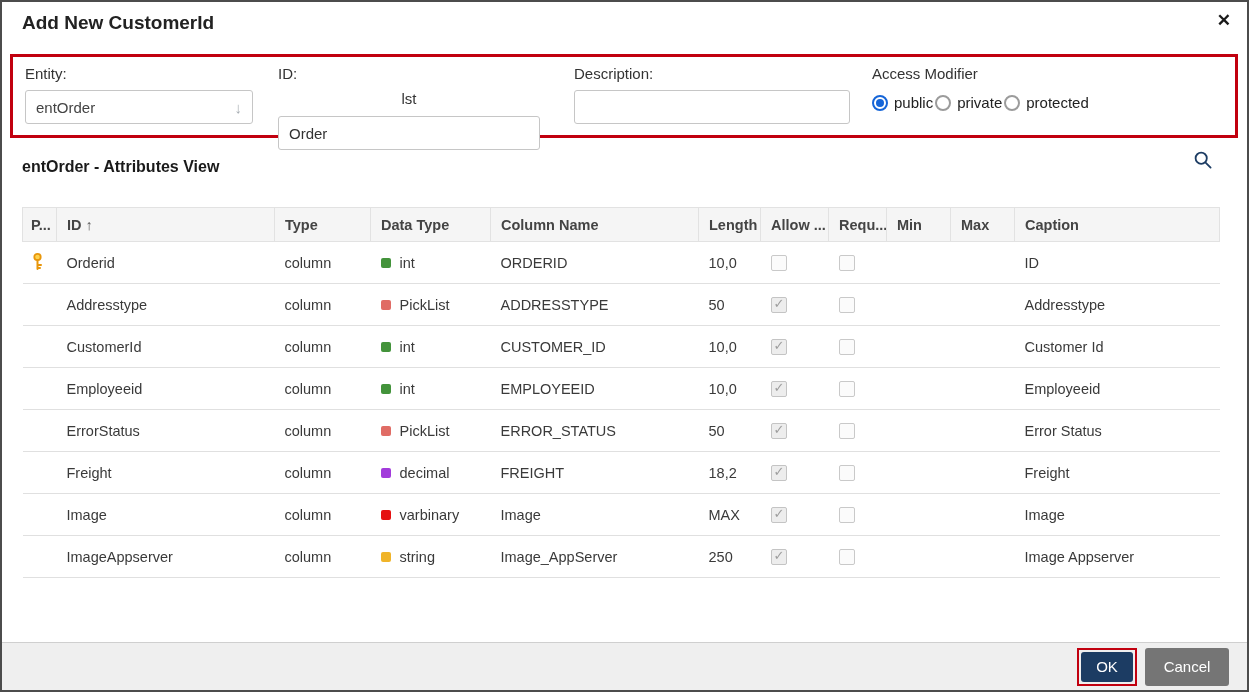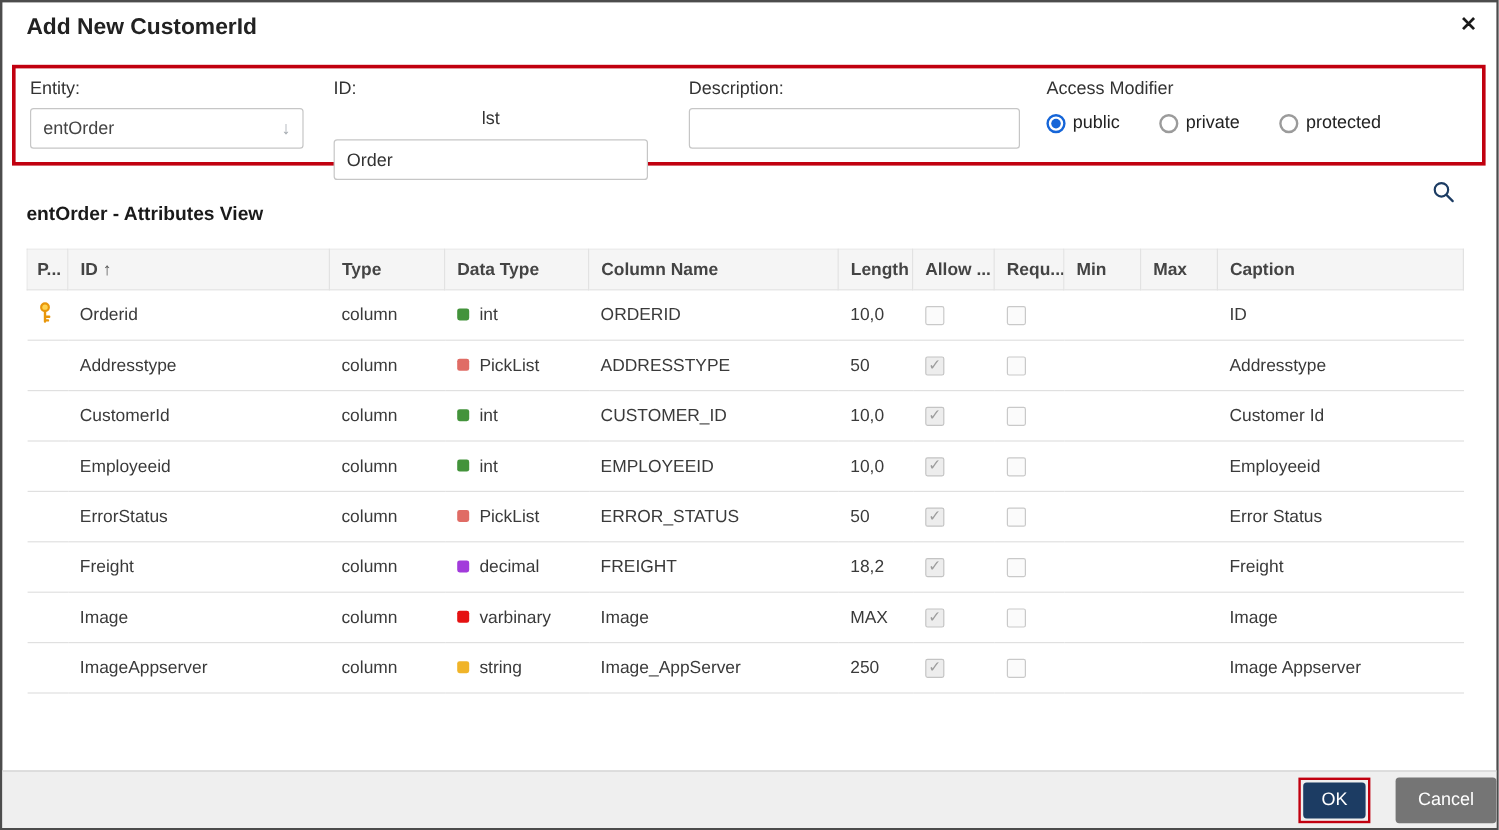--- a/index.html
+++ b/index.html
@@ -47,36 +47,36 @@
   .id-prefix { font-size: 15px; color: #333; }
   .text-input {
     height: 34px; border: 1px solid #c6c6c6; border-radius: 3px;
     padding: 0 10px; font-size: 15px; color: #333;
     font-family: "Liberation Sans", sans-serif; background: #fff;
   }
   .id-input { width: 262px; }
   .g-desc { left: 561px; }
   .desc-input { width: 276px; }
   .g-access { left: 859px; }
-  .radio-group { display: flex; align-items: center; gap: 33px; margin-top: 12px; }
+  .radio-group { display: flex; align-items: center; gap: 2px; margin-top: 12px; }
   .radio-opt { display: flex; align-items: center; gap: 6px; font-size: 15px; color: #222; cursor: pointer; }
   .radio {
     width: 16px; height: 16px; border-radius: 50%;
     border: 2px solid #9b9b9b; display: inline-block; position: relative;
     background: #fff;
   }
   .radio.selected { border-color: #1565d8; }
   .radio.selected::after {
     content: ""; position: absolute; left: 2px; top: 2px;
     width: 8px; height: 8px; border-radius: 50%; background: #1565d8;
   }
   
   .attr-title {
     position: absolute; left: 20px; top: 156px;
-    font-size: 16px; font-weight: bold; color: #1a1a1a; margin-top: 12px;
+    font-size: 16px; font-weight: bold; color: #1a1a1a;
   }
   .search-icon {
     position: absolute; right: 34px; top: 148px;
     width: 20px; height: 20px; cursor: pointer;
   }
   
   .table-wrap {
     position: absolute; left: 20px; right: 27px; top: 205px; bottom: 48px;
     overflow: hidden;
   }
@@ -112,21 +112,21 @@
   .checkbox.checked { background: #ededed; border-color: #c4c4c4; }
   .checkbox.checked::after {
     content: "\2713"; position: absolute; left: 2px; top: -2px;
     font-size: 13px; color: #9d9d9d;
   }
   
   .footer {
     position: absolute; left: 0; right: 0; bottom: 0; height: 48px;
     background: #efefef; border-top: 1px solid #cfcfcf;
     display: flex; align-items: center; justify-content: flex-end;
-    gap: 21px; 
+    gap: 8px; padding-right: 18px;
   }
   .ok-outline { border: 2px solid #c1000f; padding: 2px; display: inline-block; }
   .ok-btn {
     min-width: 52px; height: 30px; padding: 0 12px;
     background: #1c3c63; color: #fff; border: none; border-radius: 3px;
     font-size: 15px; font-family: "Liberation Sans", sans-serif; cursor: pointer;
   }
   .cancel-btn {
     min-width: 84px; height: 38px; padding: 0 14px;
     background: #757575; color: #fff; border: none; border-radius: 3px;

